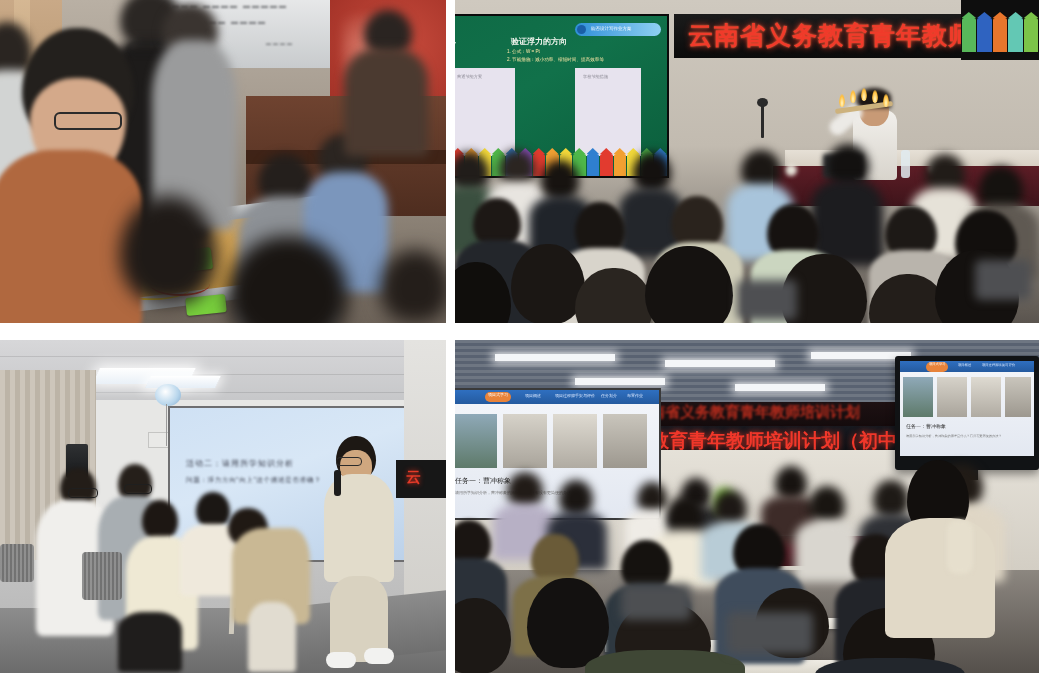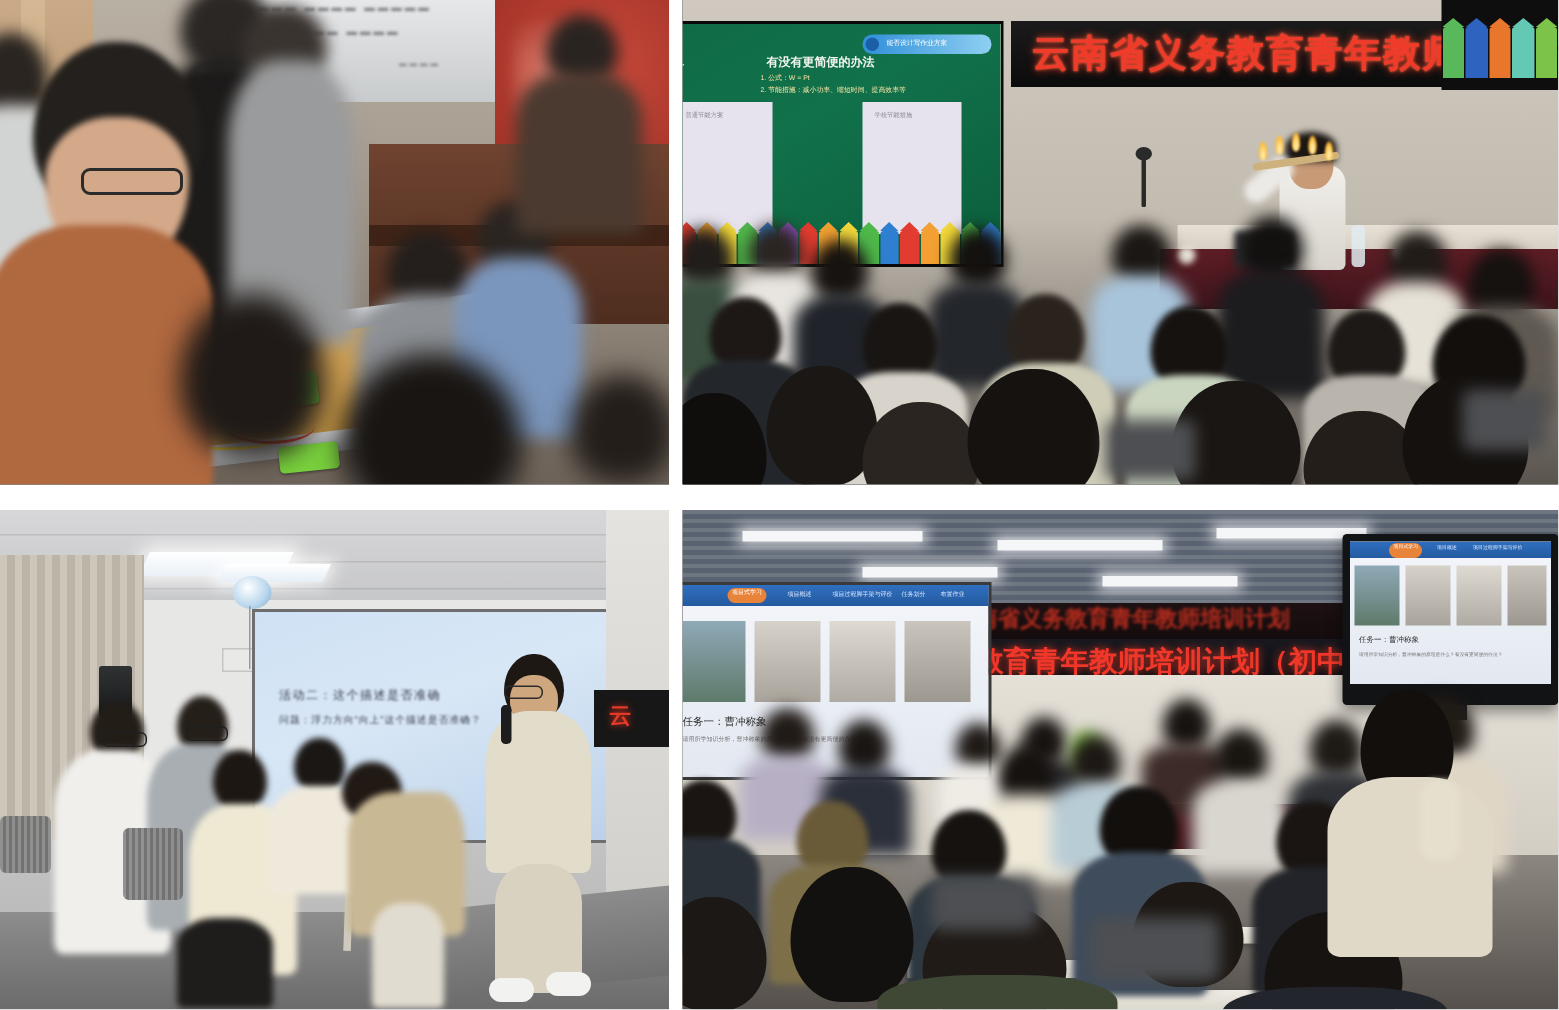--- a/index.html
+++ b/index.html
@@ -257,21 +257,21 @@
 
   <div class="cell" id="cell-tr">
     <div class="photo">
 
       <div class="tr-banner">
         <span>云南省义务教育青年教师培训计</span>
       </div>
 
       <div class="tr-ppt">
         <div class="tr-ppt-title" style="left:-4px;top:22px;font-size:9px;">计</div>
-        <div class="tr-ppt-title" style="left:60px;top:20px;font-size:8px;">有没有更简便的办法</div>
+        <div class="tr-ppt-title" style="left:60px;top:20px;font-size:8px;">验证浮力的方向</div>
         <div class="tr-ppt-sub" style="left:56px;top:33px;">1. 公式：W = Pt</div>
         <div class="tr-ppt-sub" style="left:56px;top:41px;">2. 节能措施：减小功率、缩短时间、提高效率等</div>
         <div class="tr-ppt-pill">
           <i></i>
           <b>能否设计写作业方案</b>
         </div>
         <div class="tr-ppt-pane" style="left:-2px;">
           <span>普通节能方案</span>
         </div>
         <div class="tr-ppt-pane" style="left:124px;">
@@ -381,21 +381,21 @@
       <div class="bl-lightA"></div>
       <div class="bl-lightB"></div>
       <div class="bl-wall"></div>
       <div class="bl-curtain"></div>
       <div class="bl-speaker"></div>
       <div class="bl-plate"></div>
       <div class="bl-ball"></div>
       <div class="bl-ball-str"></div>
 
       <div class="bl-proj"></div>
-      <div class="bl-proj-l1">活动二：这个描述是否准确</div>
+      <div class="bl-proj-l1">活动二：请用所学知识分析</div>
       <div class="bl-proj-l2">问题：浮力方向“向上”这个描述是否准确？</div>
 
       <div class="bl-rightwall"></div>
       <div class="bl-redsign">
         <span>云</span>
       </div>
 
       <div class="bl-floor"></div>
       <div class="bl-platform"></div>
 

